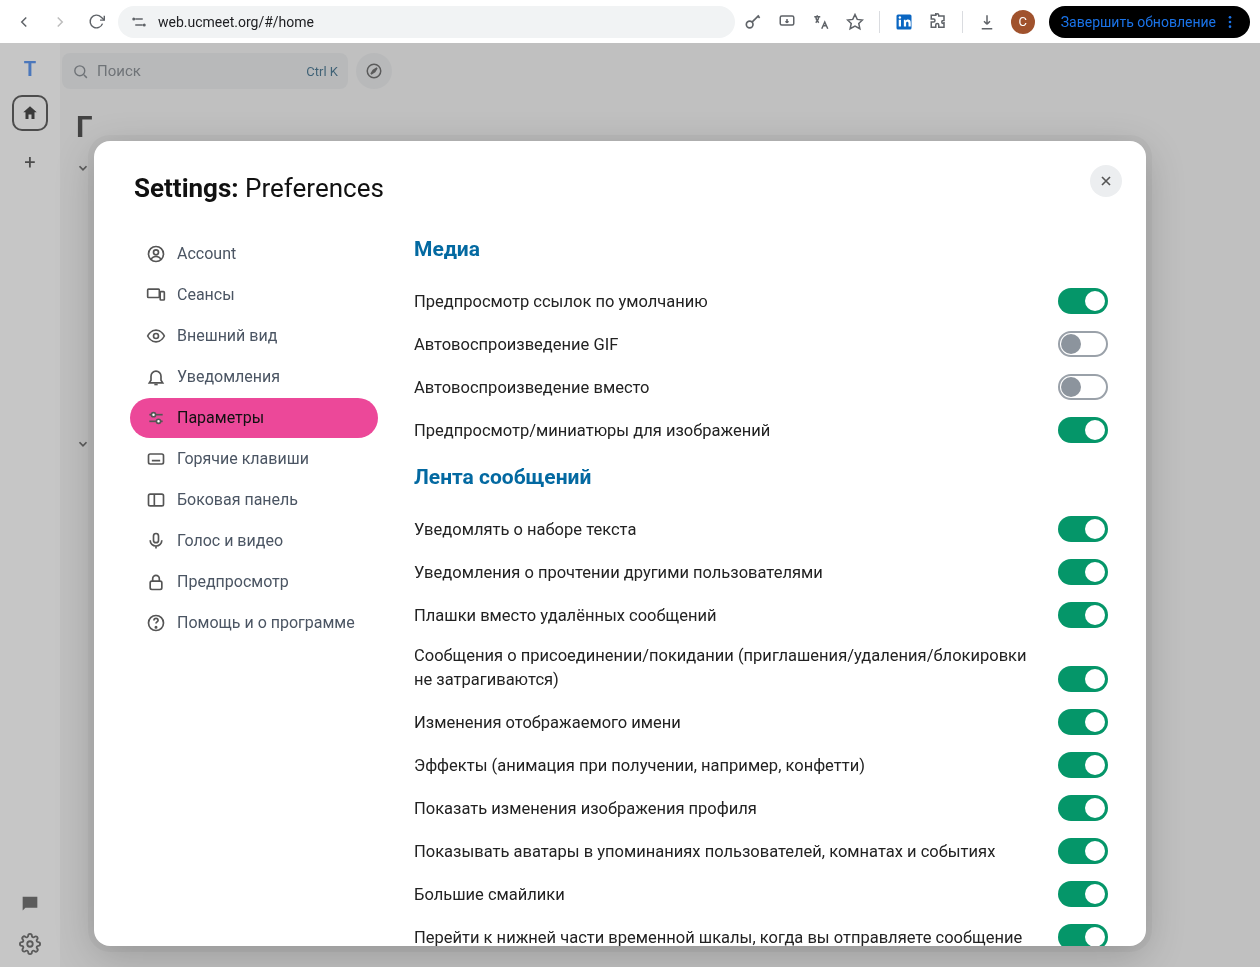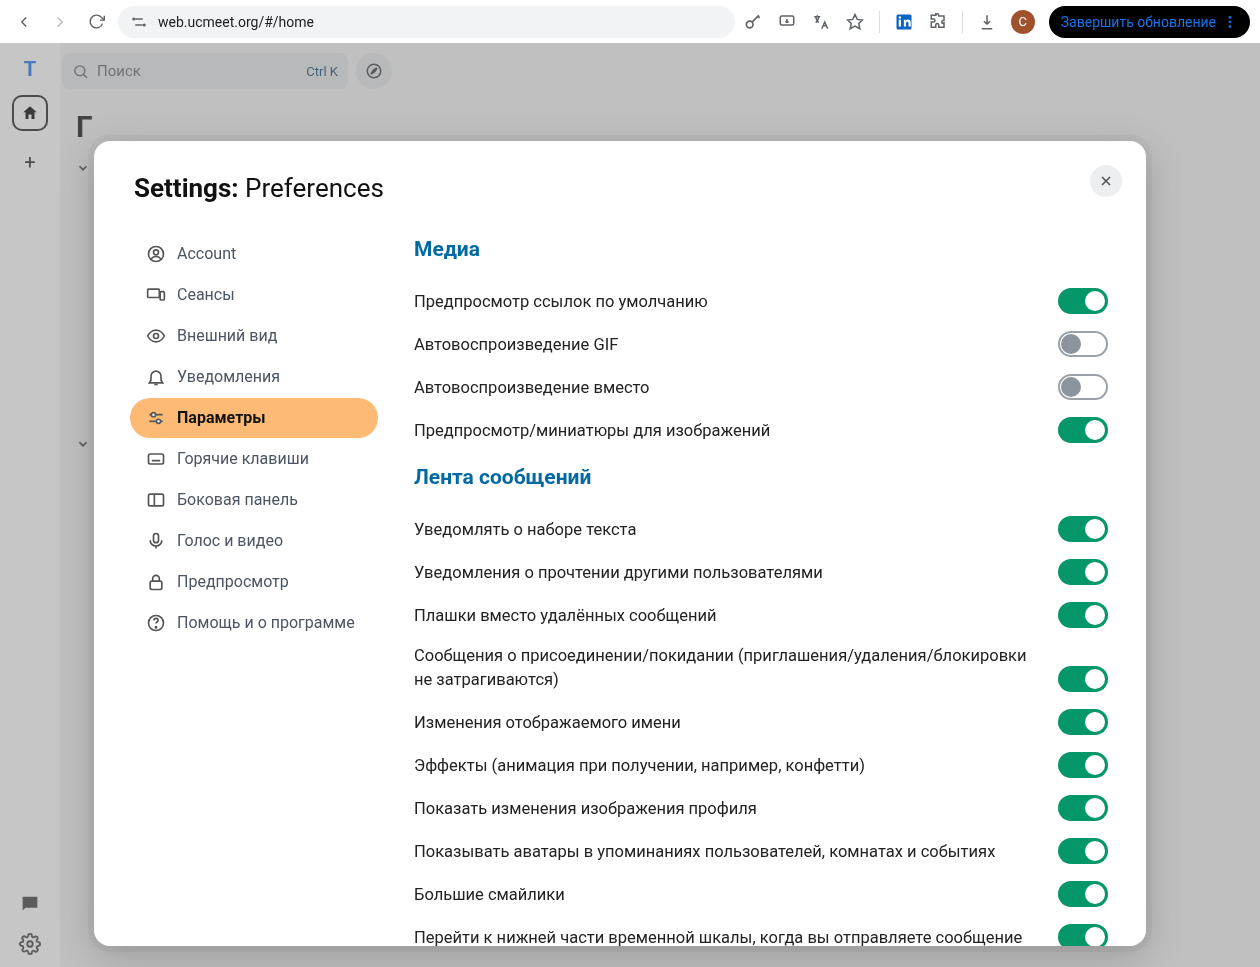--- a/index.html
+++ b/index.html
@@ -37,21 +37,21 @@
 
   
   .modal { position:absolute; left:94px; top:98px; width:1052px; height:805px; background:#fff; border-radius:16px; box-shadow:0 0 0 6px rgba(0,0,0,0.03), 0 10px 40px rgba(0,0,0,0.2); z-index:10; overflow:hidden; display:flex; flex-direction:column;}
   .modal-header { padding:32px 40px 10px 40px; display:flex; align-items:flex-start;}
   .modal-title { font-size:26px; color:#111;}
   .modal-title strong { font-weight:700;}
   .modal-close { margin-left:auto; width:32px; height:32px; border-radius:50%; background:#eceef0; display:flex; align-items:center; justify-content:center; color:#555; position:absolute; right:24px; top:24px;}
   .modal-body { display:flex; flex:1; overflow:hidden; padding:0 20px 0 30px;}
   .sidebar { width:260px; padding:20px 0 0 0;}
   .side-item { display:flex; align-items:center; gap:11px; padding:10px 16px; border-radius:24px; color:#4b5563; font-size:16px; cursor:pointer; margin:1px 6px;}
-  .side-item.active { background:#fdba74; color:#111; font-weight:700;}
+  .side-item.active { background:#ec4899; color:#111; font-weight:400;}
   .side-item .icon { width:20px; height:20px; display:flex; align-items:center; justify-content:center; color:#555;}
   .side-item .label { line-height:1.2; }
   .content { flex:1; padding:10px 18px 0 30px; overflow-y:auto;}
   .section-h { font-size:21px; font-weight:700; color:#0369a1; margin:14px 0 18px 0;}
   .setting-row { display:flex; align-items:flex-end; padding:8px 0; gap:20px;}
   .setting-row .label { flex:1; font-size:16.5px; color:#222; line-height:1.45;}
   .toggle { width:50px; height:26px; border-radius:14px; position:relative; flex-shrink:0; margin-top:1px;}
   .toggle.on { background:#059669;}
   .toggle.off { background:#fff; border:2px solid #9aa1a9;}
   .toggle .knob { position:absolute; width:20px; height:20px; border-radius:50%; top:3px;}

